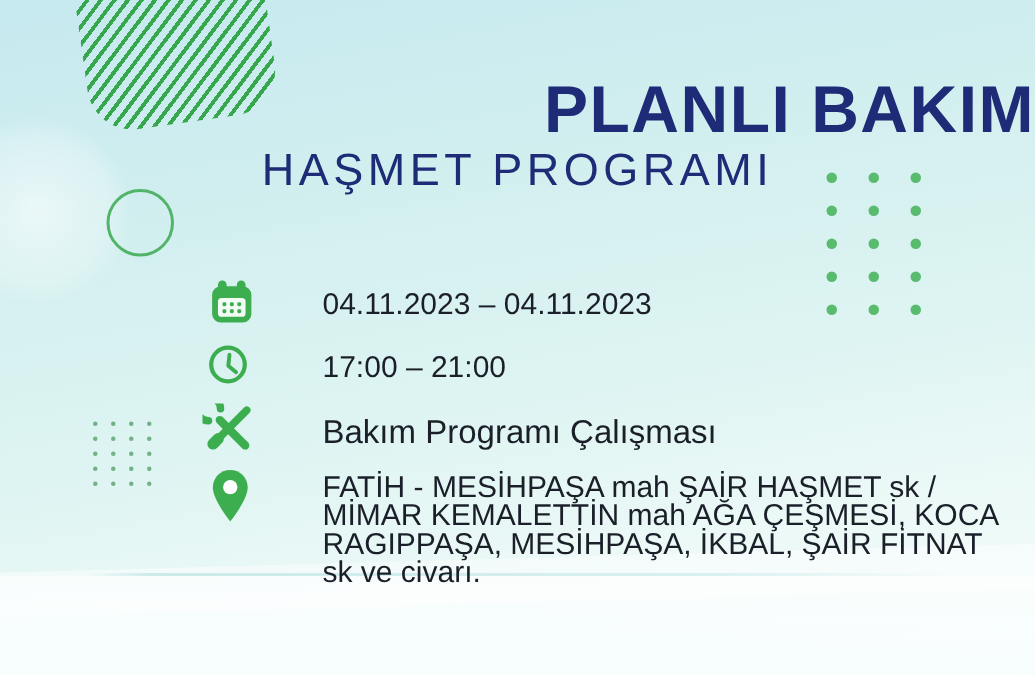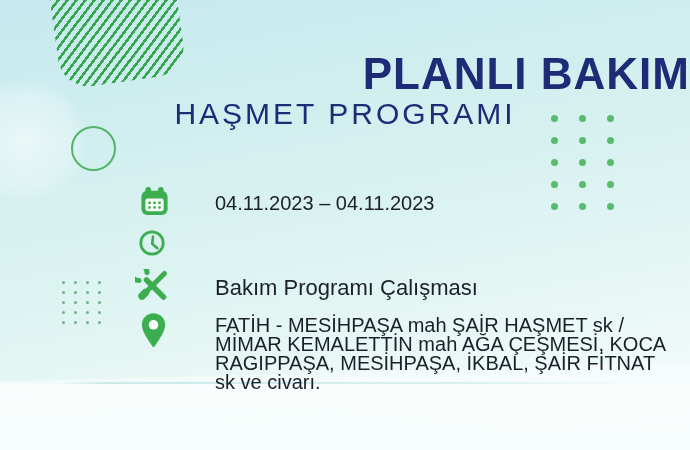--- a/index.html
+++ b/index.html
@@ -137,20 +137,21 @@
       <rect x="14.7" y="20.8" width="2.7" height="2.7" rx="1"></rect>
       <rect x="19.8" y="20.8" width="2.7" height="2.7" rx="1"></rect>
     </g>
   </svg>
   <div class="row-text date-text">04.11.2023 – 04.11.2023</div>
 
   <svg class="icon icon-clock" viewBox="0 0 28 28">
     <circle cx="14" cy="14" r="11.2" fill="none" stroke="#3dae4f" stroke-width="2.8"></circle>
     <path d="M15 7.5 L14.2 14.8 L19.4 19.2" fill="none" stroke="#3dae4f" stroke-width="2.6" stroke-linecap="round" stroke-linejoin="round"></path>
   </svg>
+  <div class="row-text time-text">17:00 – 21:00</div>
 
   <svg class="icon icon-tools" viewBox="0 0 34 32">
     <line x1="29" y1="4.5" x2="10" y2="23.5" stroke="#3dae4f" stroke-width="5" stroke-linecap="round"></line>
     <line x1="10" y1="23.5" x2="6.5" y2="27" stroke="#3dae4f" stroke-width="7.5" stroke-linecap="round"></line>
     <path d="M3.5 11.5 A8 8 0 1 1 11.5 3.5" fill="none" stroke="#3dae4f" stroke-width="5" stroke-linecap="round"></path>
     <line x1="11" y1="11" x2="28" y2="28" stroke="#3dae4f" stroke-width="5.5" stroke-linecap="round"></line>
   </svg>
   <div class="row-text work-text">Bakım Programı Çalışması</div>
 
   <svg class="icon icon-pin" viewBox="0 0 26 36">

